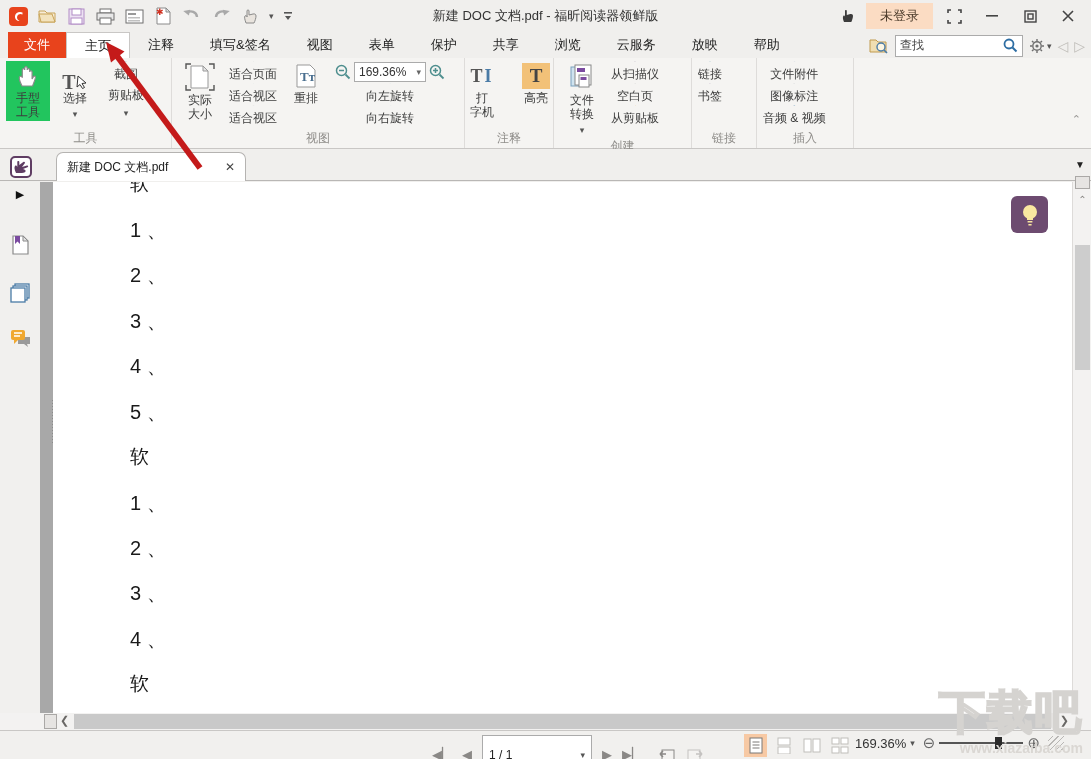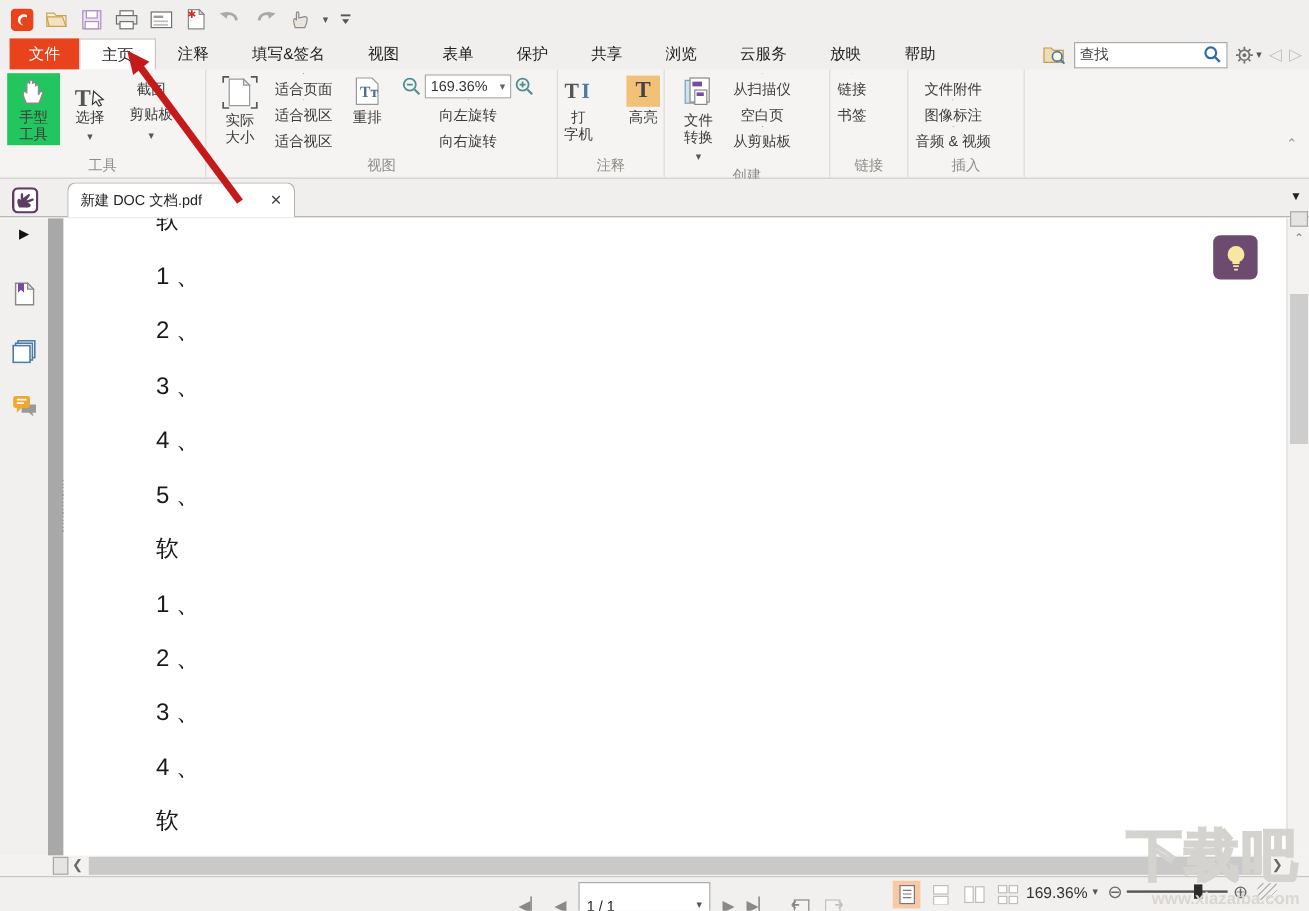--- a/index.html
+++ b/index.html
@@ -159,20 +159,50 @@
     <div class="qbtn">
       <svg width="18" height="18" viewBox="0 0 18 18">
           <path d="M5 16c-1-3-2-6-1-7s2 0 2 1V4c0-1.5 2-1.5 2 0v4l4-1c2-.5 3 .5 3 2 0 2-1 5-2 7z" fill="#e9e4de" stroke="#8a8a8a"></path>
         </svg>
     </div>
     <span class="caret">▾</span>
     <div>
       <svg width="10" height="12" viewBox="0 0 10 12">
           <rect x="1" y="2" width="8" height="1.6" fill="#555"></rect>
           <path d="M2 6 L8 6 L5 10 Z" fill="#555"></path>
+        </svg>
+    </div>
+  </div>
+  <div class="title-center">新建 DOC 文档.pdf - 福昕阅读器领鲜版</div>
+  <div class="title-right">
+    <div class="winbtn" style="width:26px;">
+      <svg width="16" height="16" viewBox="0 0 16 16">
+          <path d="M3 14c-1-2-1.5-5-.7-6s1.7 0 1.7.8V3c0-1.3 1.8-1.3 1.8 0v4l3.5-1c1.8-.4 2.7.5 2.7 1.8 0 1.8-.8 4.4-1.7 6.2z" fill="#3c3c3c"></path>
+        </svg>
+    </div>
+    <div class="login-badge">未登录</div>
+    <div class="winbtn">
+      <svg width="15" height="15" viewBox="0 0 15 15" stroke="#444" fill="none" stroke-width="1.6">
+          <path d="M1 4V1h3M11 1h3v3M14 11v3h-3M4 14H1v-3"></path>
+        </svg>
+    </div>
+    <div class="winbtn">
+      <svg width="12" height="12" viewBox="0 0 12 12">
+          <rect x="0" y="5" width="12" height="1.6" fill="#444"></rect>
+        </svg>
+    </div>
+    <div class="winbtn">
+      <svg width="13" height="13" viewBox="0 0 13 13" fill="none" stroke="#444" stroke-width="1.4">
+          <rect x="1" y="1" width="11" height="11"></rect>
+          <rect x="4" y="4" width="5" height="5"></rect>
+        </svg>
+    </div>
+    <div class="winbtn">
+      <svg width="12" height="12" viewBox="0 0 12 12" stroke="#444" stroke-width="1.6">
+          <path d="M1 1l10 10M11 1L1 11"></path>
         </svg>
     </div>
   </div>
 </div>
 
 <div class="menubar">
   <div class="file-tab">文件</div>
   <div class="mtab active">主页</div>
   <div class="mtab">注释</div>
   <div class="mtab">填写&amp;签名</div>

